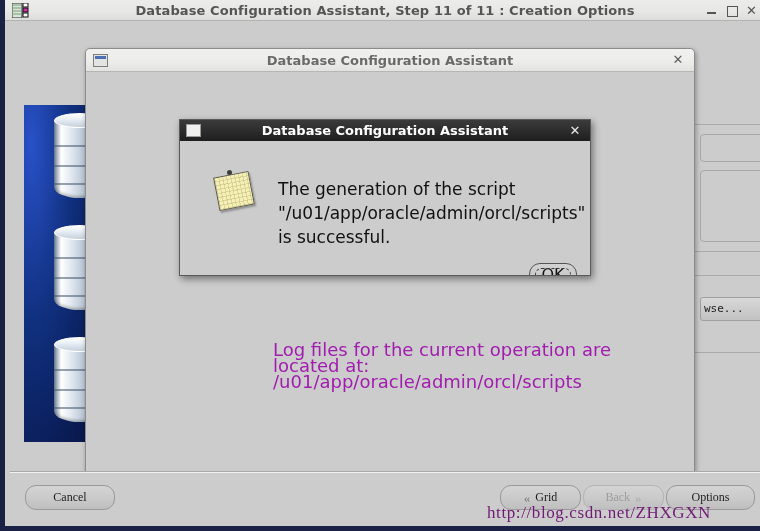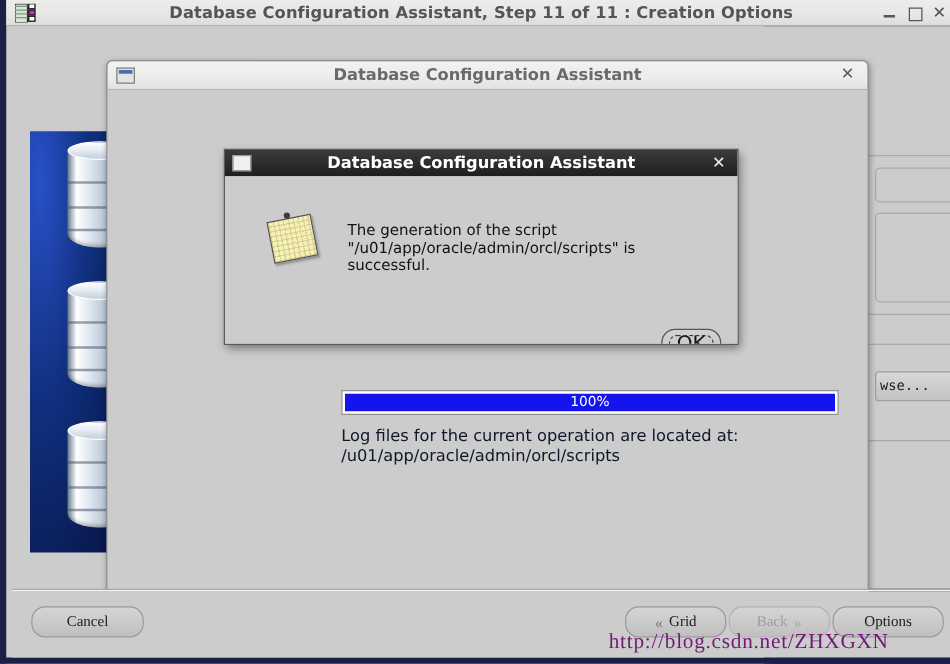--- a/index.html
+++ b/index.html
@@ -381,22 +381,22 @@
     width: 100%;
     line-height: 14px;
     text-align: center;
     color: #ffffff;
     font-size: 11px;
   }
   .log-text {
     position: absolute;
     left: 187px; top: 270px;
     width: 400px;
-    font-size: 13px;
-    color: #0f172a;
+    font-size: 18px;
+    color: #a21caf;
     line-height: 16px;
     white-space: pre-line;
   }
 
   
   .dialog-msg {
     position: absolute;
     left: 174px; top: 119px;
     width: 412px; height: 157px;
     background: #cccccc;
@@ -460,23 +460,23 @@
     position: absolute;
     left: 47px; top: 29px;
     width: 5px; height: 5px;
     border-radius: 50%;
     background: #3c3c3c;
   }
   .msg-text {
     position: absolute;
     left: 98px; top: 36px;
     width: 300px;
-    font-size: 12px;
+    font-size: 17px;
     color: #111111;
-    line-height: 14px;
+    line-height: 24px;
     white-space: pre-line;
   }
   .btn-ok {
     position: absolute;
     left: 349px; top: 122px;
     width: 48px; height: 23px;
     border: 1px solid #555555;
     border-radius: 11px;
     background: linear-gradient(to bottom, #d2d2d2, #c4c4c4);
     display: flex;
@@ -580,25 +580,20 @@
 
     </div>
 
     <div class="dialog-mid">
       <div class="dialog-mid-titlebar">
         <span class="dlg-icon"></span>
         <div class="dialog-mid-title">Database Configuration Assistant</div>
         <div class="dlg-close">✕</div>
       </div>
       <div class="dialog-mid-body">
-        <div class="progress-wrap">
-          <div class="progress-fill">
-            <div class="progress-label">100%</div>
-          </div>
-        </div>
         <div class="log-text">Log files for the current operation are located at:
 /u01/app/oracle/admin/orcl/scripts</div>
       </div>
     </div>
 
     <div class="dialog-msg">
       <div class="msg-titlebar">
         <span class="msg-icon-box"></span>
         <div class="msg-title">Database Configuration Assistant</div>
         <div class="msg-close">✕</div>

